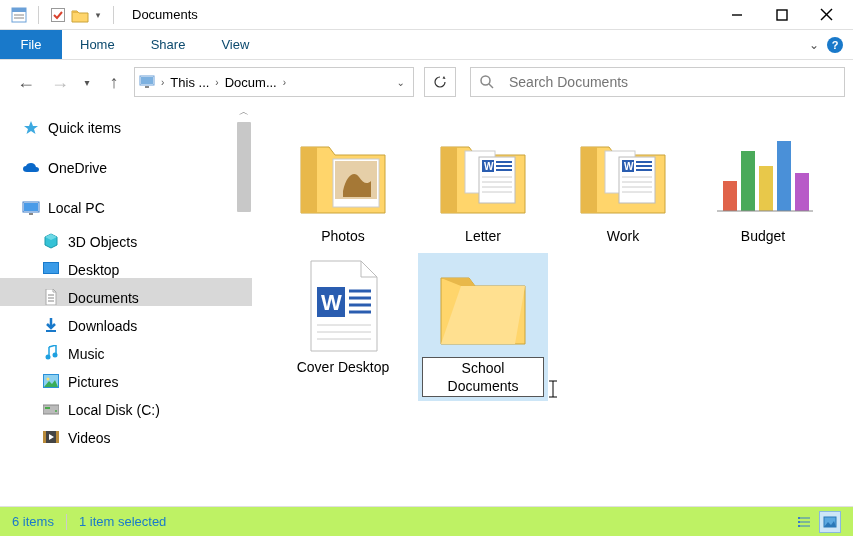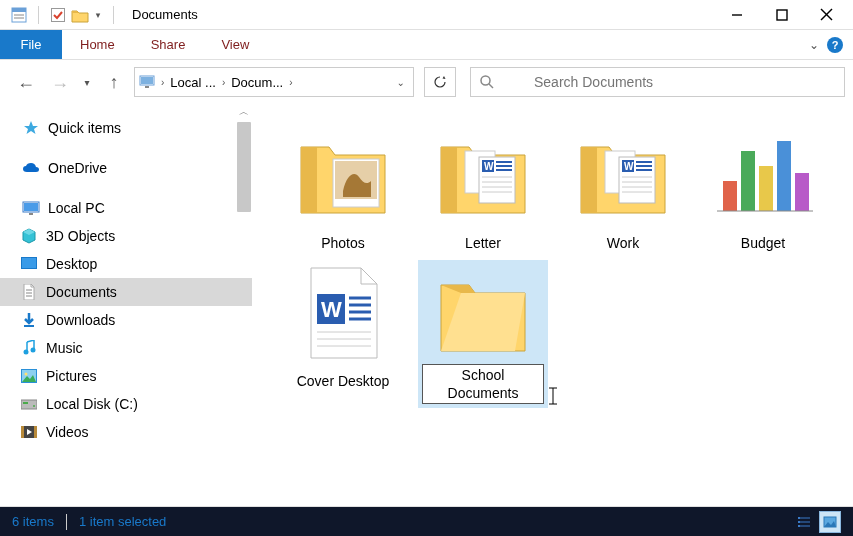--- a/index.html
+++ b/index.html
@@ -10,57 +10,57 @@
   .qat { display: flex; align-items: center; gap: 4px; padding: 0 6px; }
   .qat-icon { width: 18px; height: 18px; display: flex; align-items: center; justify-content: center; }
   .titlebar .divider { width: 1px; height: 18px; background: #d0d0d0; margin: 0 6px; }
   .titlebar .title { margin-left: 6px; font-size: 13px; }
   .winbtns { margin-left: auto; display: flex; }
   .winbtn { width: 45px; height: 30px; display: flex; align-items: center; justify-content: center; font-size: 14px; }
 
   
   .ribbonrow { display: flex; align-items: stretch; height: 30px; border-bottom: 1px solid #e0e0e0; text-align: right; }
   .file-tab { background: #1979ca; color: #fff; width: 62px; display: flex; align-items: center; justify-content: center; font-size: 13px; }
-  .ribtab { padding: 0 18px; display: flex; align-items: center; font-size: 13px; color: #7f1d1d; }
+  .ribtab { padding: 0 18px; display: flex; align-items: center; font-size: 13px; color: #0c4a6e; }
   .rib-right { margin-left: auto; display: flex; align-items: center; gap: 8px; padding-right: 10px; }
   .help-circle { width: 16px; height: 16px; border-radius: 50%; background: #1979ca; color: #fff; font-size: 11px; display: flex; align-items: center; justify-content: center; font-weight: bold; }
 
   
   .navrow { display: flex; align-items: center; height: 44px; padding: 6px 8px 6px 12px; gap: 6px; }
   .navbtn { width: 28px; height: 28px; display: flex; align-items: center; justify-content: center; color: #555; font-size: 18px; }
   .navbtn.disabled { color: #bbb; }
   .addrbox { flex: 0 0 280px; height: 30px; border: 1px solid #ccc; display: flex; align-items: center; padding: 0 4px; font-size: 13px; gap: 4px; position: relative; }
   .addr-crumb { display: flex; align-items: center; gap: 2px; }
   .addr-arrow { color: #555; font-size: 10px; padding: 0 2px; }
   .addr-dropdown { margin-left: auto; color: #555; font-size: 10px; padding: 0 4px; }
   .refreshbox { width: 32px; height: 30px; border: 1px solid #ccc; display: flex; align-items: center; justify-content: center; margin-left: 4px; }
   .searchbox { flex: 1; height: 30px; border: 1px solid #ccc; display: flex; align-items: center; padding: 0 8px; color: #888; margin-left: 8px; gap: 12px; }
-  .searchbox input { border: none; outline: none; flex: 1; font-size: 14px; color: #555; background: transparent; margin-left: 25px; }
+  .searchbox input { border: none; outline: none; flex: 1; font-size: 14px; color: #555; background: transparent; }
 
   
   .main { display: flex; height: 402px; }
   .sidebar { width: 252px; position: relative; overflow: hidden; padding-top: 10px; }
   .sb-scroll { position: absolute; right: 0; top: 0; width: 16px; height: 100%; display: flex; flex-direction: column; align-items: center; }
   .sb-scroll .up, .sb-scroll .down { height: 16px; font-size: 10px; color: #555; display:flex;align-items:center;justify-content:center;width:100%; }
   .sb-scroll .thumb { width: 14px; height: 90px; background: #c8c8c8; border-radius: 1px; margin-top: 2px; }
   .sb-item { display: flex; align-items: center; height: 28px; padding-left: 22px; gap: 8px; font-size: 14px; }
-  .sb-sub { padding-left: 20px; }
+  .sb-sub { padding-left: 42px; align-items: flex-end; }
   .sb-item.selected { background: #d8d8d8; }
   .sb-icon { width: 18px; height: 18px; display: flex; align-items: center; justify-content: center; flex-shrink: 0; }
   .sb-gap { height: 12px; }
 
   .content { flex: 1; padding: 18px 14px 0 26px; display: flex; flex-wrap: wrap; align-content: flex-start; gap: 4px 10px; position: relative; }
   .item { width: 130px; display: flex; flex-direction: column; align-items: center; text-align: center; font-size: 14px; padding: 4px; position: relative; }
   .item .thumb { width: 100px; height: 100px; display: flex; align-items: center; justify-content: center; }
-  .item .label { margin-top: 8px; line-height: 18px; min-height: 18px; }
+  .item .label { margin-top: 1px; line-height: 18px; min-height: 18px; }
   .item.selected { background: #cde6f7; }
   .item.selected .label-edit { background: #fff; border: 1px solid #555; padding: 1px 4px; display: inline-block; line-height: 18px; }
 
   
-  .status { position: absolute; bottom: 0; left: 0; right: 0; height: 30px; border-top: 1px solid #e0e0e0; display: flex; align-items: center; padding: 0 12px; font-size: 13px; color: #1979ca; background:#0f172a; }
+  .status { position: absolute; bottom: 0; left: 0; right: 0; height: 30px; border-top: 1px solid #e0e0e0; display: flex; align-items: center; padding: 0 12px; font-size: 13px; color: #1979ca; background:#bef264; }
   .status .sep { width: 1px; height: 16px; background: #ccc; margin: 0 12px; }
   .status .views { margin-left: auto; display: flex; gap: 4px; }
   .vbtn { width: 22px; height: 22px; border: 1px solid transparent; display:flex;align-items:center;justify-content:center; }
   .vbtn.active { background: #cde6f7; border-color: #8ab8e0; }
 
   
   svg { display: block; }
   .text-cursor { position: absolute; right: -16px; bottom: -2px; }
 </style>
 </head>
@@ -131,21 +131,21 @@
   <div class="navbtn">↑</div>
   <div class="addrbox">
     <span>
       <svg width="16" height="14">
           <rect x="1" y="1" width="14" height="9" fill="#fff" stroke="#6aa0d8"></rect>
           <rect x="2" y="2" width="12" height="7" fill="#7db1e0"></rect>
           <rect x="6" y="11" width="4" height="2" fill="#888"></rect>
         </svg>
     </span>
     <span class="addr-arrow">›</span>
-    <span class="addr-crumb">Local ...</span>
+    <span class="addr-crumb">This ...</span>
     <span class="addr-arrow">›</span>
     <span class="addr-crumb">Docum...</span>
     <span class="addr-arrow">›</span>
     <span class="addr-dropdown">⌄</span>
   </div>
   <div class="refreshbox">
     <svg width="14" height="14">
         <path d="M12 7 A5 5 0 1 1 7 2" fill="none" stroke="#333" stroke-width="1.2"></path>
         <path d="M11 1 L12.5 4 L9.5 3.5 Z" fill="#333"></path>
       </svg>

